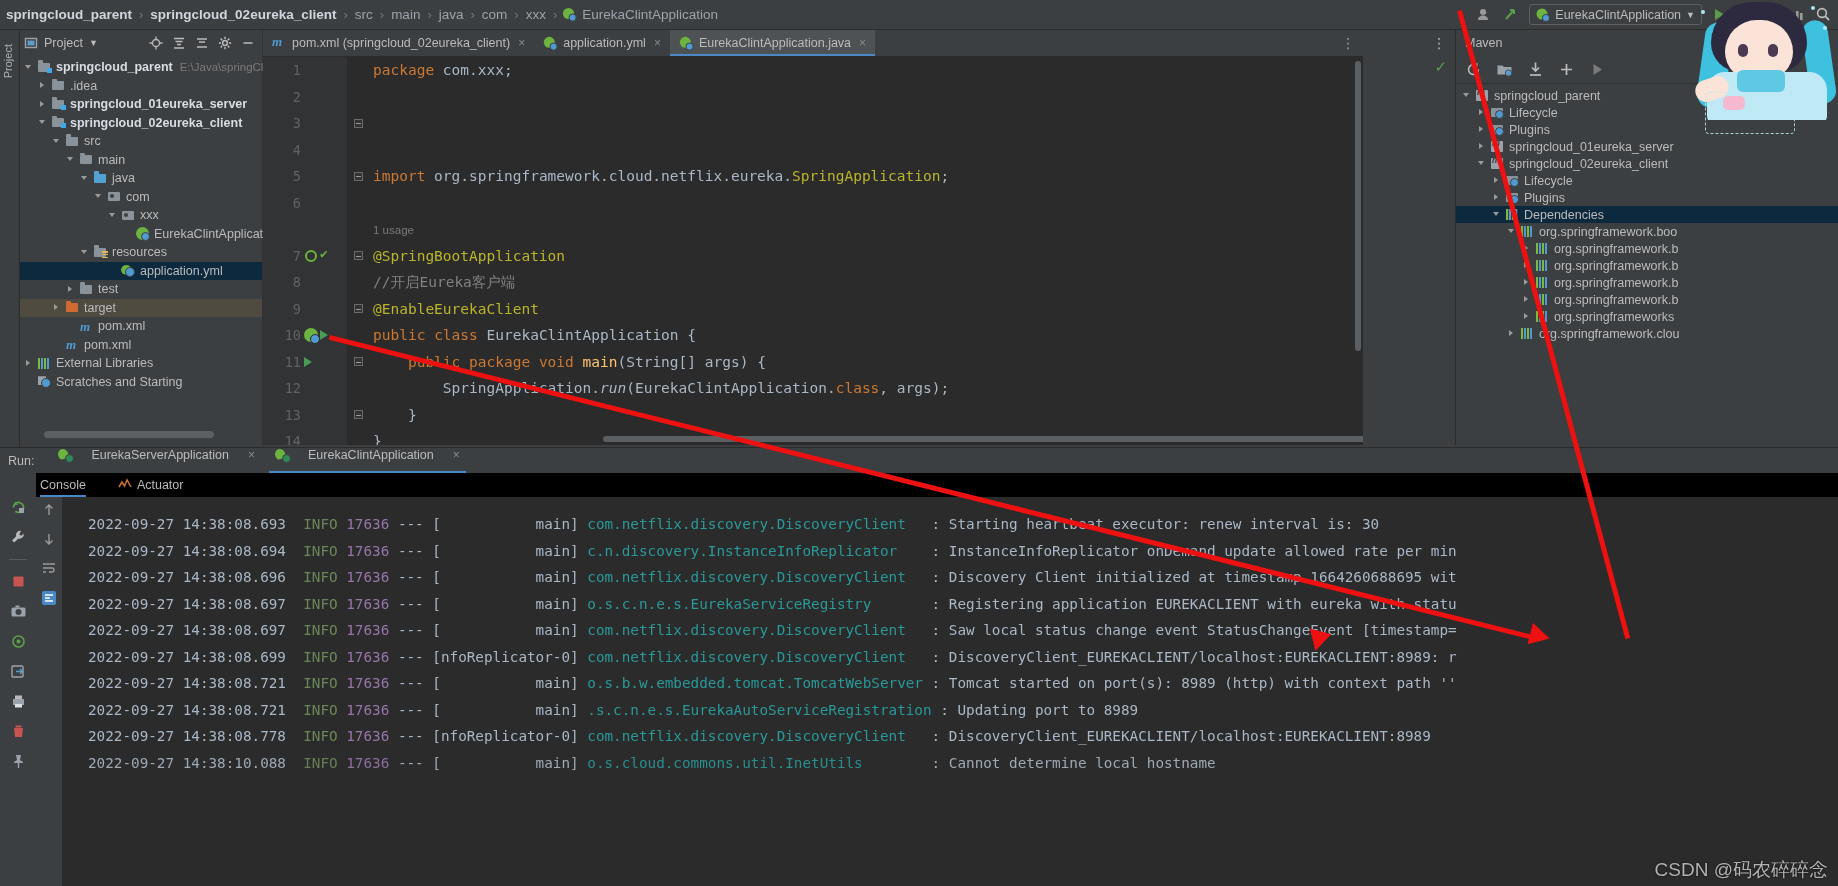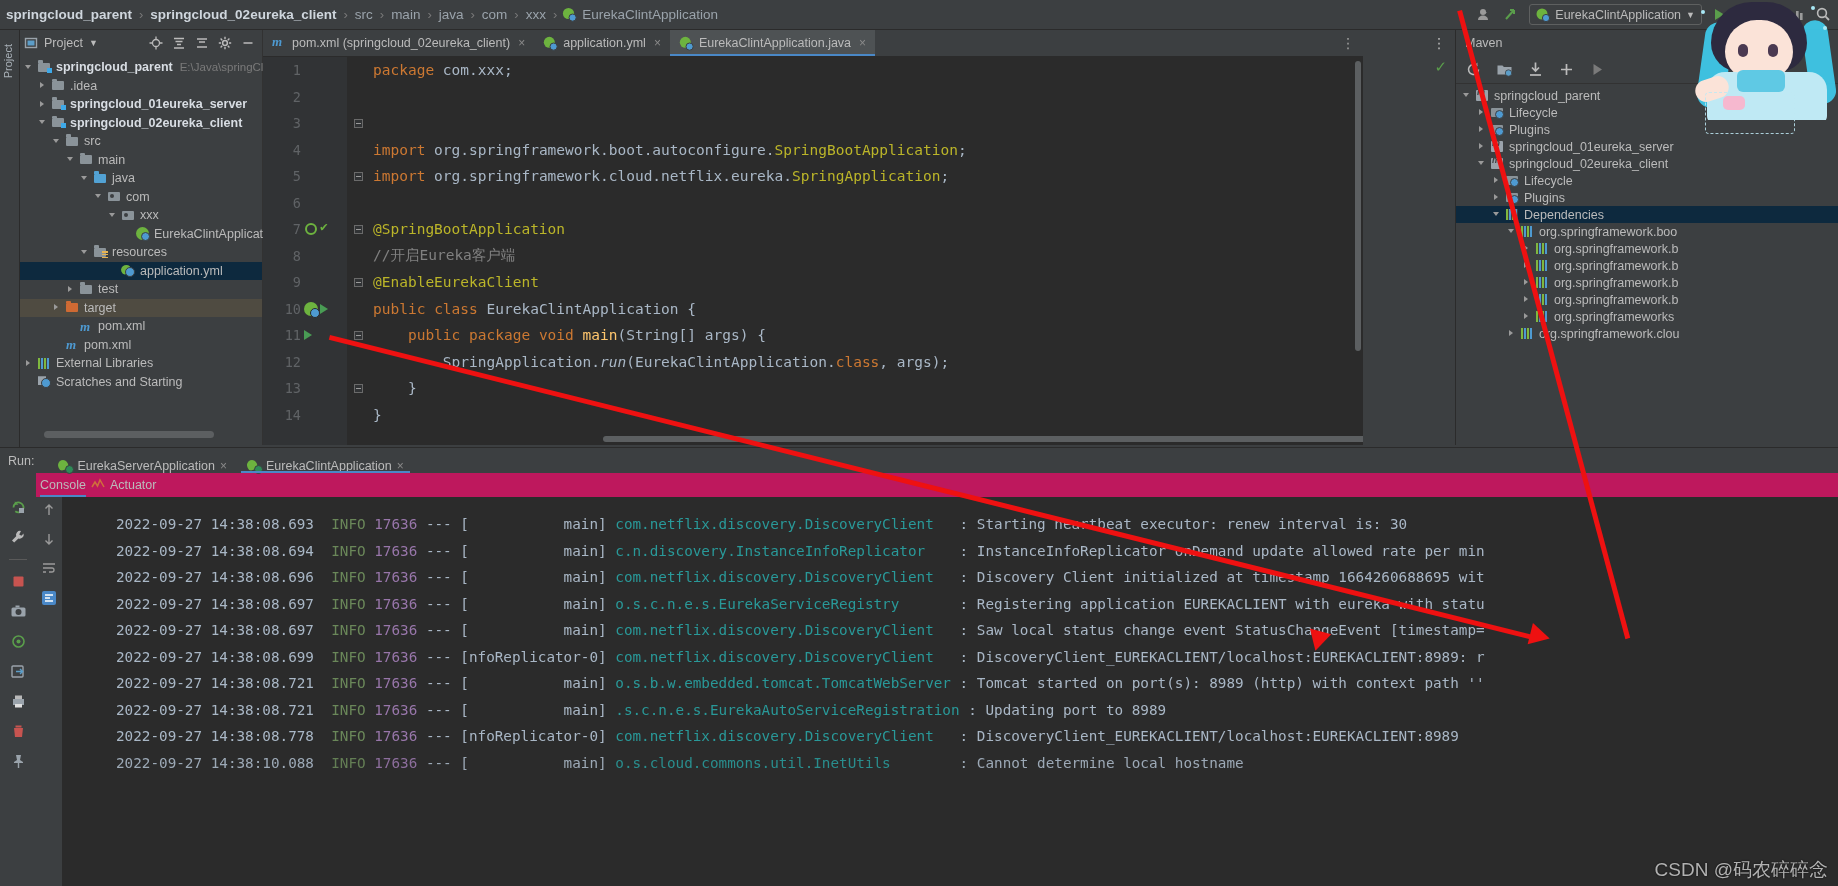--- a/index.html
+++ b/index.html
@@ -223,54 +223,54 @@
             background: repeating-linear-gradient(to right, #7fb83f 0 2px, #3c3f41 2px 3px, #4e9ad1 3px 5px, #3c3f41 5px 6px); }
 
   
   .runpanel {
     position: absolute; left: 0; top: 447px; width: 1838px; height: 439px; background: #3c3f41;
     border-top: 1px solid #2b2b2b;
   }
   .run-tabs { height: 25px; display: flex; align-items: center; gap: 0; padding-left: 8px; }
   .run-label { font-size: 12.5px; color: #bbbbbb; margin-right: 14px; }
   .rtab {
-    display: flex; align-items: flex-end; gap: 5px; padding: 0 10px; height: 25px;
+    display: flex; align-items: flex-start; gap: 19px; padding: 0 10px; height: 25px;
     font-size: 12.5px; color: #bbbbbb; position: relative; white-space: nowrap;
   }
   .rtab.active::after {
     content: ""; position: absolute; left: 4px; right: 4px; bottom: 0; height: 2px; background: #4a88c7;
   }
   .rtab .x { color: #8a8a8a; font-size: 12px; }
   .rtab .sico { width: 14px; height: 14px; position: relative; }
   .rtab .sico::before { content: ""; position: absolute; left: 0; top: 1px; width: 10px; height: 10px;
                         background: #6db33f; border-radius: 50% 50% 40% 40%; transform: rotate(-20deg); }
   .rtab .sico::after { content: ""; position: absolute; right: -2px; bottom: -1px; width: 7px; height: 7px;
                        border-radius: 50%; background: #2e8b57; border: 1px solid #3c3f41; }
 
-  .sub-tabs { height: 24px; display: flex; align-items: flex-end; padding-left: 40px; gap: 5px;
-              background: #be185d; }
+  .sub-tabs { height: 24px; display: flex; align-items: flex-end; padding-left: 40px; gap: 32px;
+              background: #000000; }
   .stab { font-size: 12.5px; color: #bbbbbb; height: 24px; display: flex; align-items: center;
           gap: 5px; position: relative; }
   .stab.active::after { content: ""; position: absolute; left: 0; right: 0; bottom: 0; height: 2px; background: #4a88c7; }
 
   .run-side {
     position: absolute; left: 0; top: 25px; width: 36px; height: 414px; background: #3c3f41;
     display: flex; flex-direction: column; align-items: center; padding-top: 26px; gap: 13px;
   }
   .side2 {
     position: absolute; left: 36px; top: 49px; width: 26px; height: 390px; background: #3c3f41;
     display: flex; flex-direction: column; align-items: center; padding-top: 6px; gap: 15px;
   }
 
   .console {
     position: absolute; left: 62px; top: 49px; right: 0; height: 390px;
     background: #2b2b2b; overflow: hidden; font-family: "DejaVu Sans Mono", monospace;
   }
   .logline { height: 26.5px; display: flex; align-items: center; white-space: pre;
-             font-size: 14.3px; padding-left: 26px; margin-left: 28px; }
+             font-size: 14.3px; padding-left: 26px; }
   .lg-ts { color: #a9b7c6; }
   .lg-lvl { color: #6a8759; }
   .lg-pid { color: #9876aa; }
   .lg-dash { color: #a9b7c6; }
   .lg-thread { color: #a9b7c6; }
   .lg-logger { color: #299999; }
   .lg-msg { color: #a9b7c6; }
 
   
   .red-line { position: absolute; background: #ee1111; transform-origin: 0 0; z-index: 50; }
@@ -624,35 +624,40 @@
             <span class="lnum">3</span>
             <span class="gut-icons"></span>
             <span class="fold-col">
               <span class="foldmark"></span>
             </span>
           </div>
           <div class="cline">
             <span class="lnum">4</span>
             <span class="gut-icons"></span>
             <span class="fold-col"></span>
-            <span class="codetext"><span class="k">import</span><span> org.springframework.boot.autoconfigure.</span><span class="ann">SpringBootApplication</span><span>;</span></span>
           </div>
           <div class="cline">
             <span class="lnum">5</span>
             <span class="gut-icons"></span>
             <span class="fold-col">
               <span class="foldmark"></span>
             </span>
             <span class="codetext"><span class="k">import</span><span> org.springframework.cloud.netflix.eureka.</span><span class="ann">SpringApplication</span><span>;</span></span>
           </div>
           <div class="cline">
             <span class="lnum">6</span>
             <span class="gut-icons"></span>
             <span class="fold-col"></span>
             <span class="codetext"></span>
+          </div>
+          <div class="cline">
+            <span class="lnum"></span>
+            <span class="gut-icons"></span>
+            <span class="fold-col"></span>
+            <span class="codetext"><span class="usage">1 usage</span></span>
           </div>
           <div class="cline">
             <span class="lnum">7</span>
             <span class="gut-icons">
               <span class="searchico"></span>
               <span class="checkico"></span>
             </span>
             <span class="fold-col">
               <span class="foldmark"></span>
             </span>

